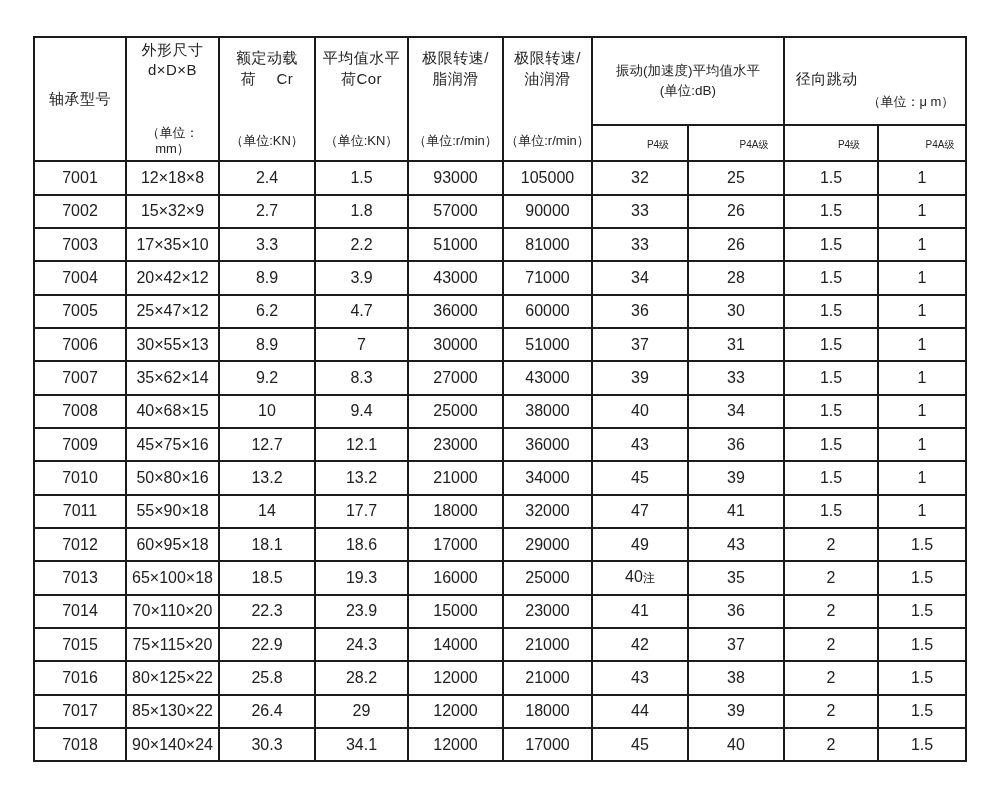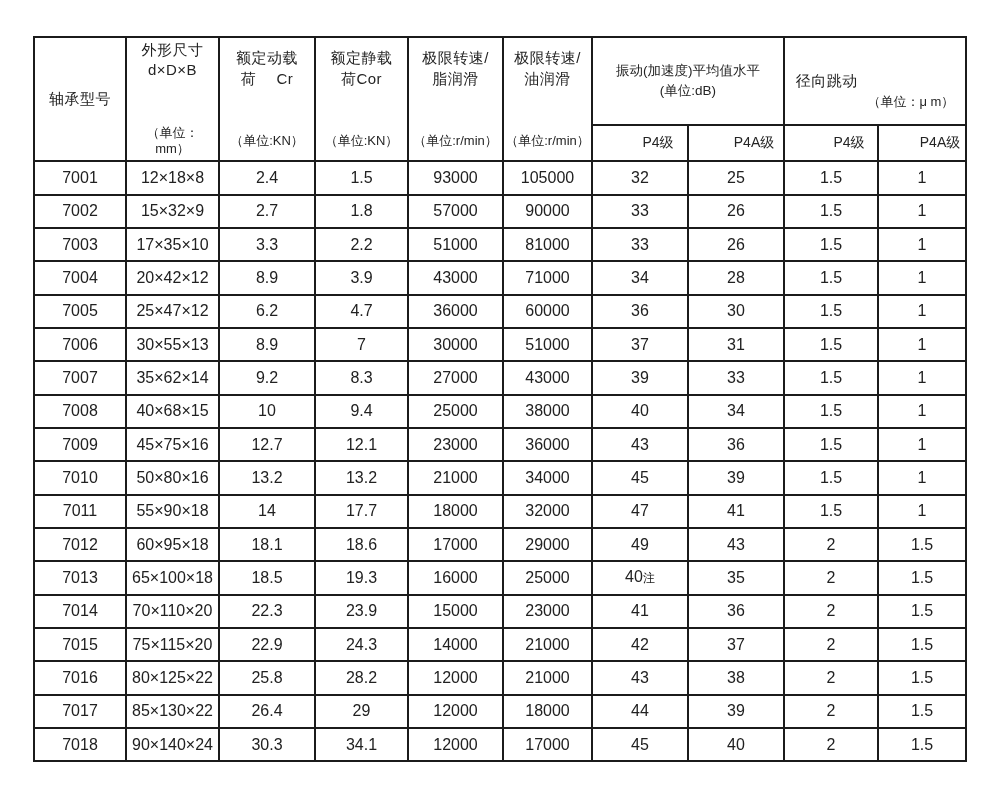--- a/index.html
+++ b/index.html
@@ -56,23 +56,23 @@
     font-size: 13.5px;
     line-height: 1.5;
     padding: 0 14px;
   }
   .h-runout {
     display: flex;
     align-items: center;
     justify-content: space-evenly;
     width: 100%;
   }
-  .h-runout .h-title { white-space: nowrap; }
+  .h-runout .h-title { white-space: nowrap; font-family: Liberation Mono, monospace; }
   .h-runout .h-unit  { white-space: nowrap; }
-  .h-sub { font-size: 14px; margin-left: 36px; }
+  .h-sub { font-size: 10px; margin-left: 36px; }
 
   tbody td {
     font-size: 16px;
     color: #212121;
     padding: 0;
   }
   tbody td .note {
     font-size: 12px;
   }
 </style>
@@ -103,21 +103,21 @@
 d×D×B</div>
           <div class="h-unit">（单位：
 mm）</div>
         </th>
         <th rowspan="2">
           <div class="h-title">额定动载
 荷　 Cr</div>
           <div class="h-unit">（单位:KN）</div>
         </th>
         <th rowspan="2">
-          <div class="h-title">额定静载
+          <div class="h-title">平均值水平
 荷Cor</div>
           <div class="h-unit">（单位:KN）</div>
         </th>
         <th rowspan="2">
           <div class="h-title">极限转速/
 脂润滑</div>
           <div class="h-unit">（单位:r/min）</div>
         </th>
         <th rowspan="2">
           <div class="h-title">极限转速/

